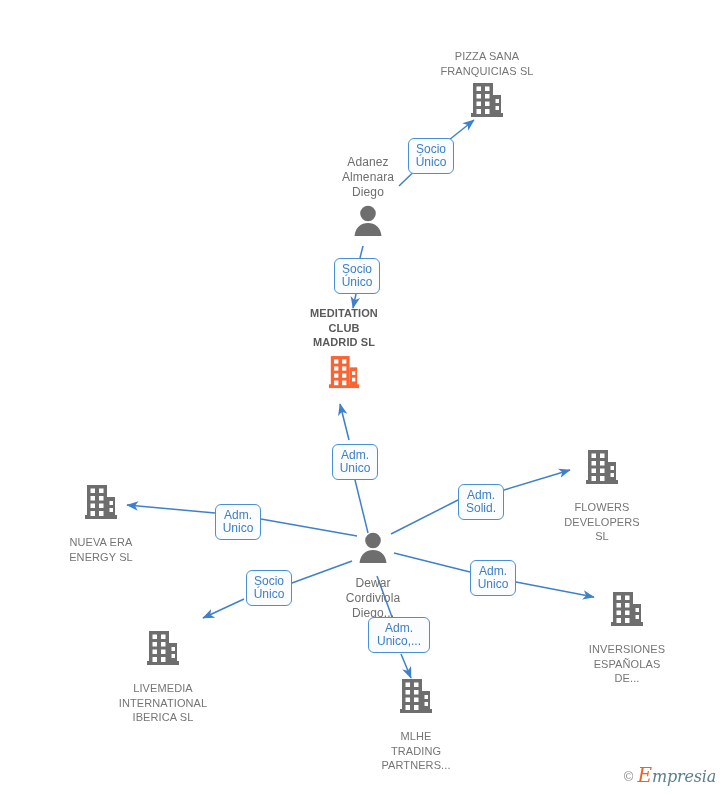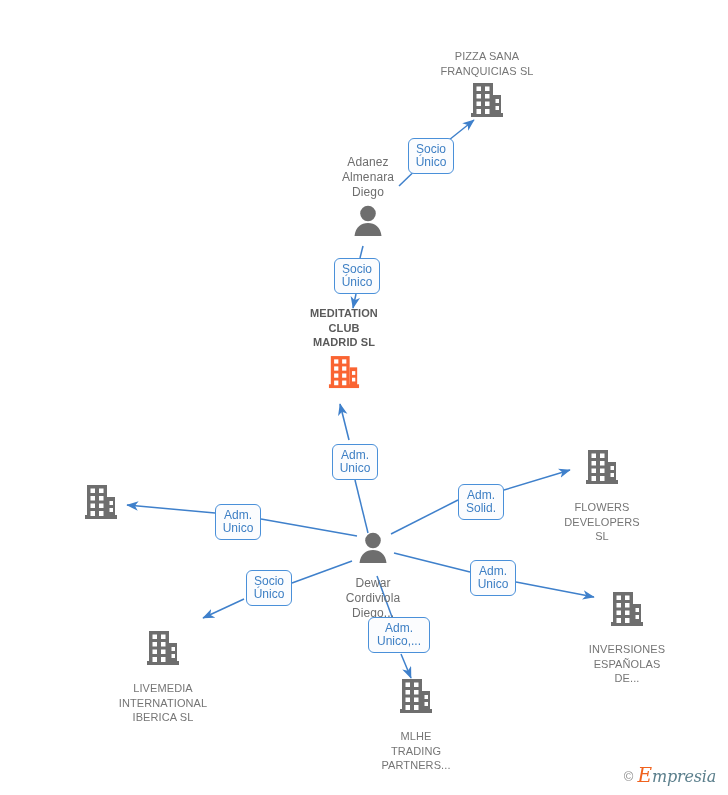--- a/index.html
+++ b/index.html
@@ -206,20 +206,22 @@
         <rect x="6.5" y="12" width="4.5" height="4.5" fill="#ffffff"></rect>
         <rect x="15" y="12" width="4.5" height="4.5" fill="#ffffff"></rect>
         <rect x="6.5" y="19.5" width="4.5" height="4.5" fill="#ffffff"></rect>
         <rect x="15" y="19.5" width="4.5" height="4.5" fill="#ffffff"></rect>
         <rect x="6.5" y="27" width="4.5" height="5" fill="#ffffff"></rect>
         <rect x="15" y="27" width="4.5" height="5" fill="#ffffff"></rect>
         <rect x="25.5" y="17" width="3.5" height="4" fill="#ffffff"></rect>
         <rect x="25.5" y="24" width="3.5" height="4" fill="#ffffff"></rect>
       </svg>
     </span>
+    <span class="caption">NUEVA ERA
+ENERGY  SL</span>
   </div>
 
   <div class="node company cap-below" style="left:602px; top:449px;">
     <span class="glyph">
       <svg width="34" height="38" viewBox="0 0 34 38">
         <rect x="3" y="1" width="20" height="32" fill="#6e6e6e"></rect>
         <rect x="23" y="13" width="8" height="20" fill="#6e6e6e"></rect>
         <rect x="1" y="31" width="32" height="4" fill="#6e6e6e"></rect>
         <rect x="6.5" y="4.5" width="4.5" height="4.5" fill="#ffffff"></rect>
         <rect x="15" y="4.5" width="4.5" height="4.5" fill="#ffffff"></rect>

